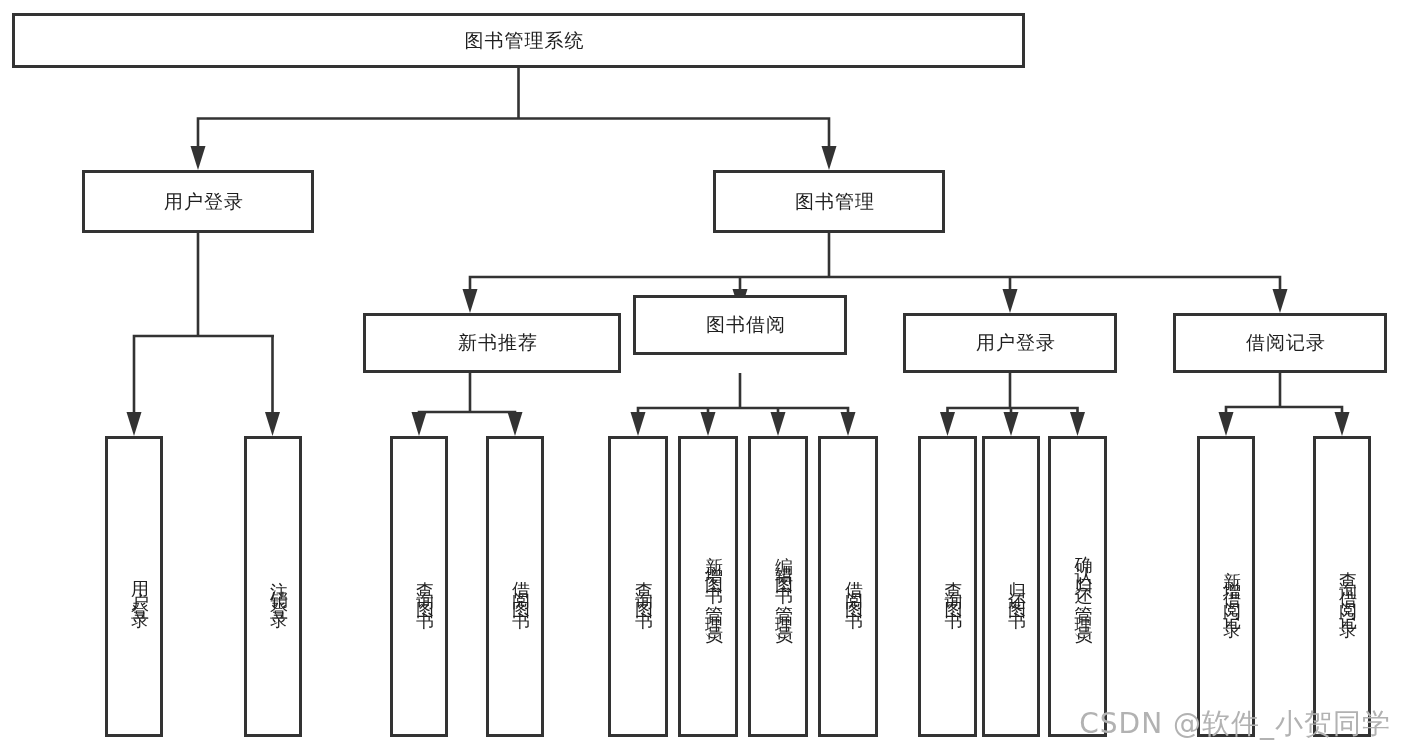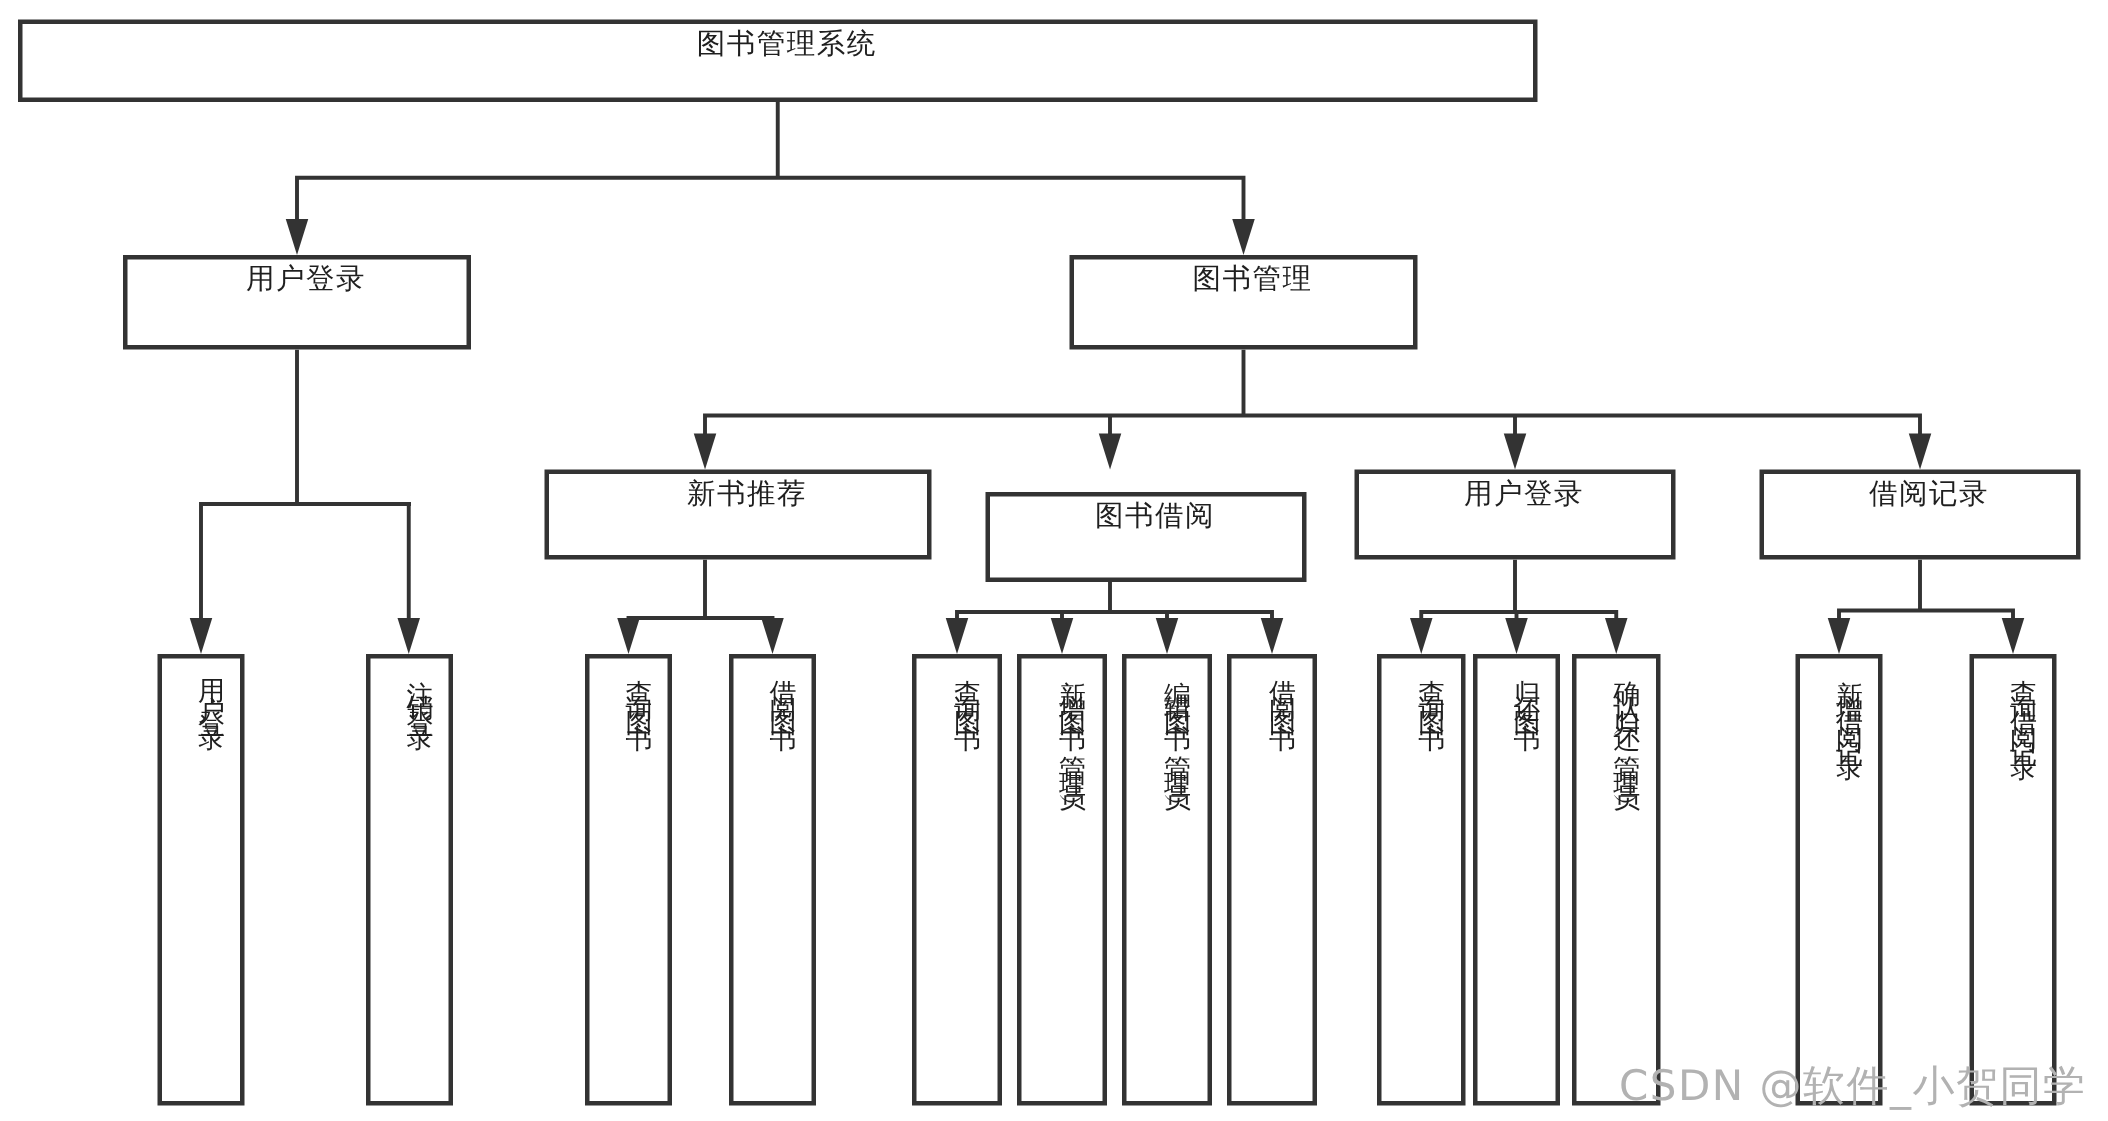--- a/index.html
+++ b/index.html
@@ -20,20 +20,21 @@
     left: 0;
     top: 0;
     z-index: 1;
   }
   .node {
     position: absolute;
     box-sizing: border-box;
     background: #ffffff;
     border: 3px solid #333333;
     display: flex;
+    align-items: center;
     justify-content: center;
     z-index: 2;
     padding-left: 12px;
   }
   .node .hlabel {
     color: #1f1f1f;
     font-size: 19px;
     letter-spacing: 1px;
     white-space: nowrap;
   }
@@ -104,21 +105,21 @@
   <div class="node" style="left:82px; top:170px; width:232px; height:63px;">
     <span class="hlabel">用户登录</span>
   </div>
   <div class="node" style="left:713px; top:170px; width:232px; height:63px;font-family:Liberation Serif, serif;">
     <span class="hlabel">图书管理</span>
   </div>
 
   <div class="node" style="left:363px; top:313px; width:258px; height:60px;">
     <span class="hlabel">新书推荐</span>
   </div>
-  <div class="node" style="left:633px; top:328px; width:214px; height:60px;margin-left:24px;">
+  <div class="node" style="left:633px; top:295px; width:214px; height:60px;">
     <span class="hlabel">图书借阅</span>
   </div>
   <div class="node" style="left:903px; top:313px; width:214px; height:60px;">
     <span class="hlabel">用户登录</span>
   </div>
   <div class="node" style="left:1173px; top:313px; width:214px; height:60px;">
     <span class="hlabel">借阅记录</span>
   </div>
 
   <div class="node leaf" style="left:105px; top:436px; width:58px; height:301px;">

